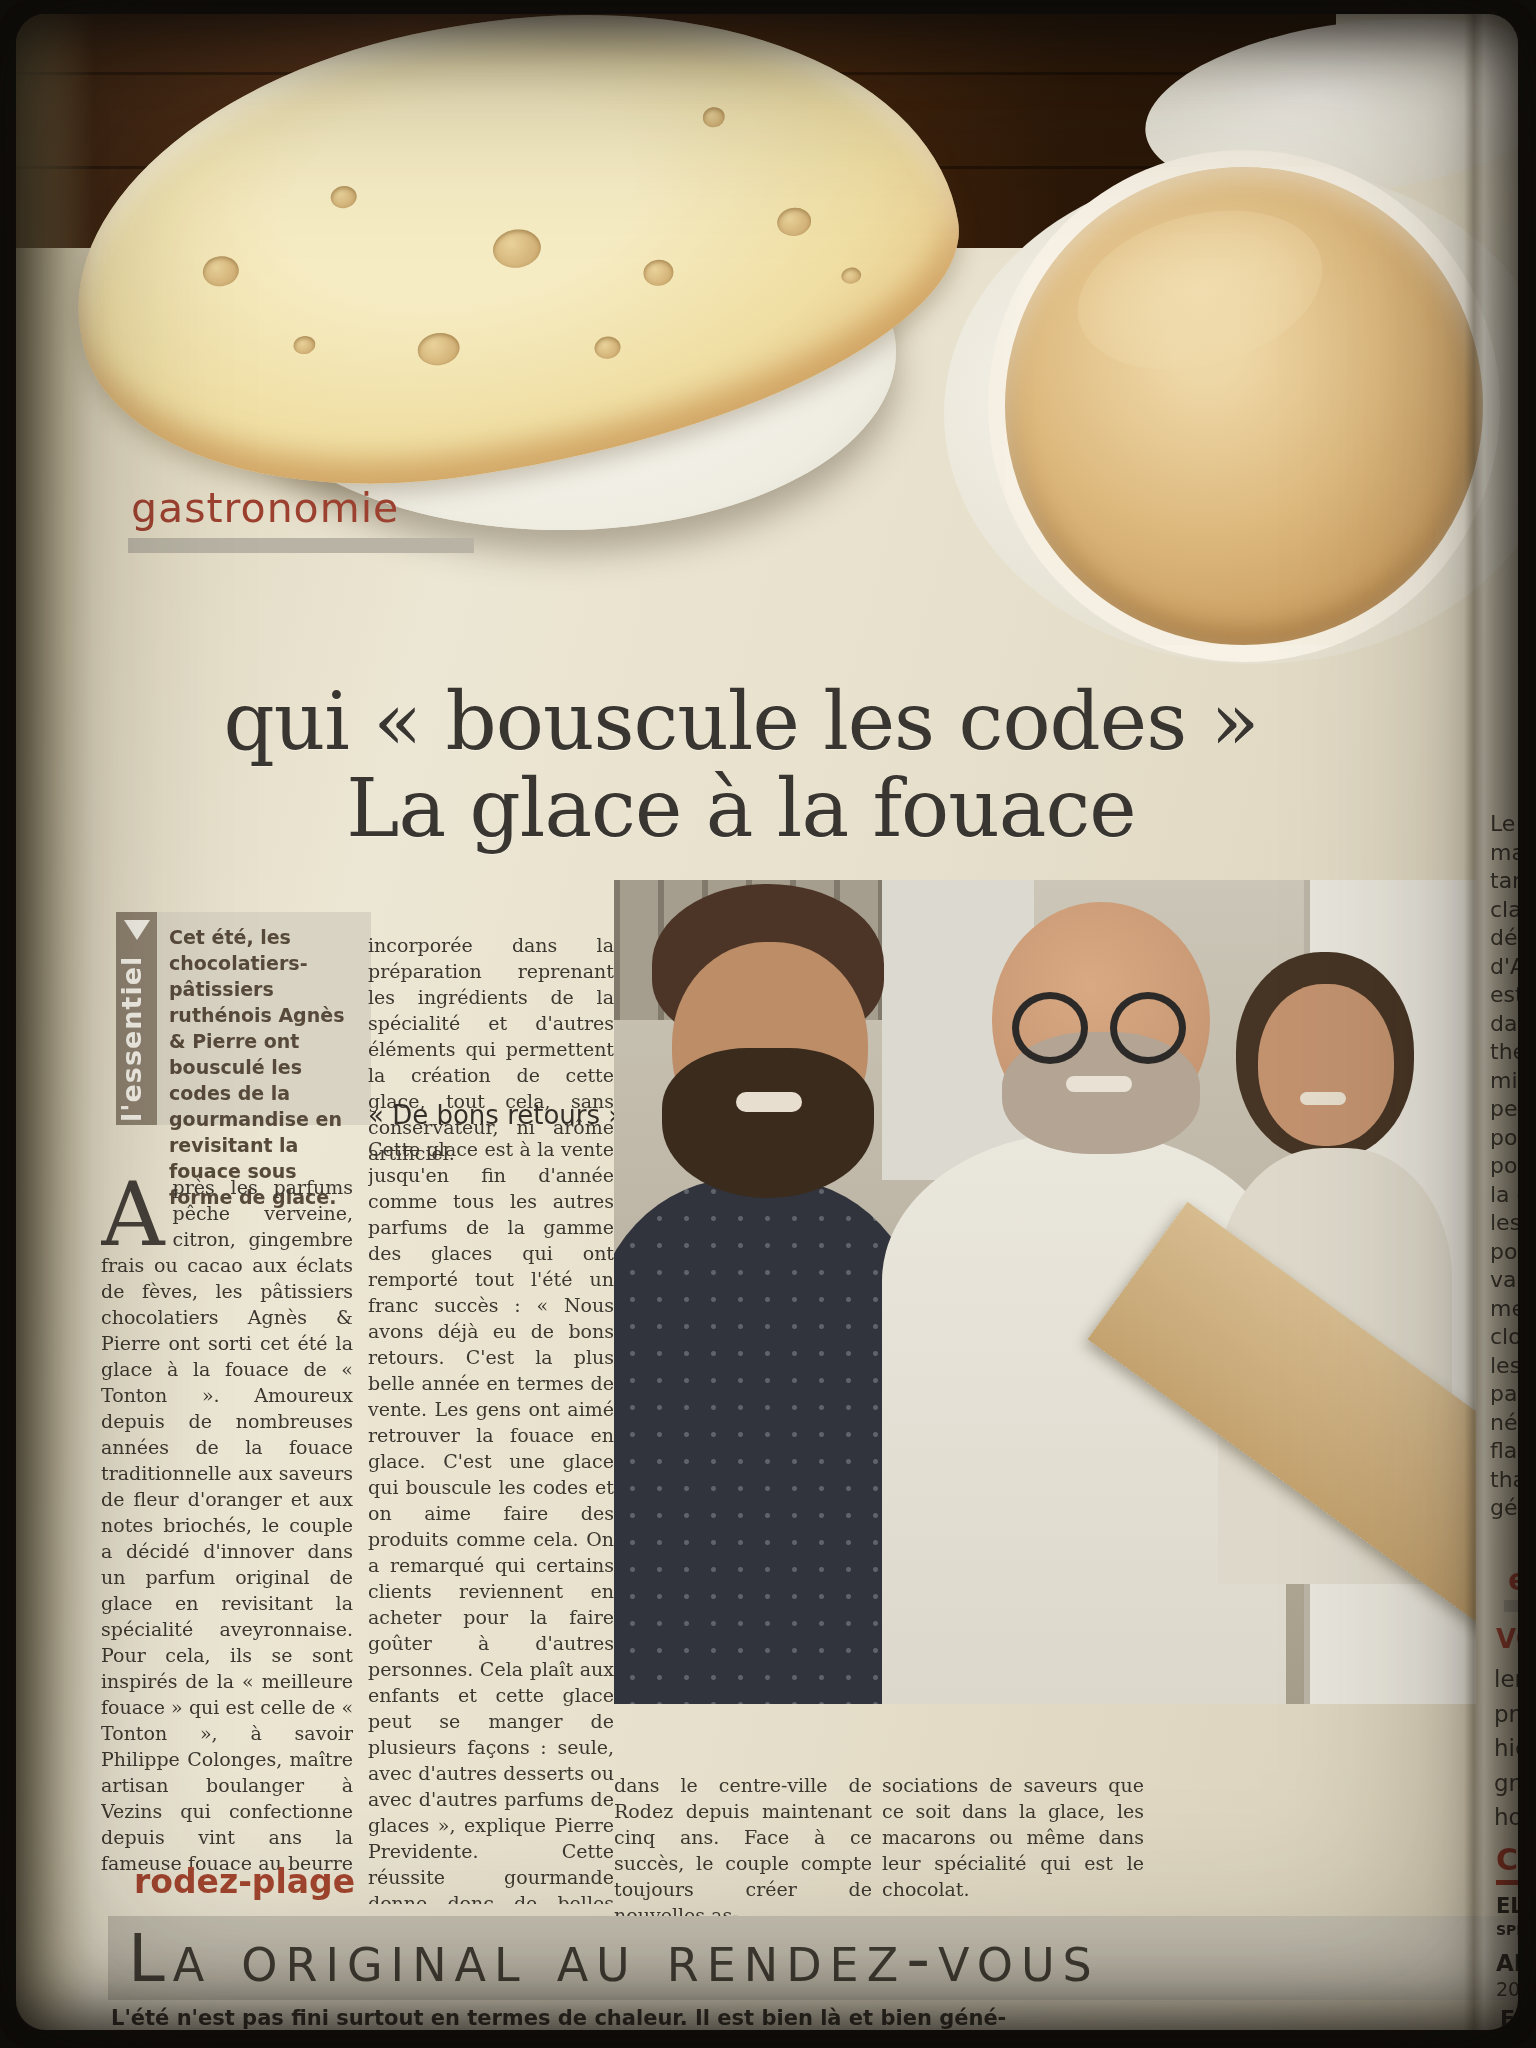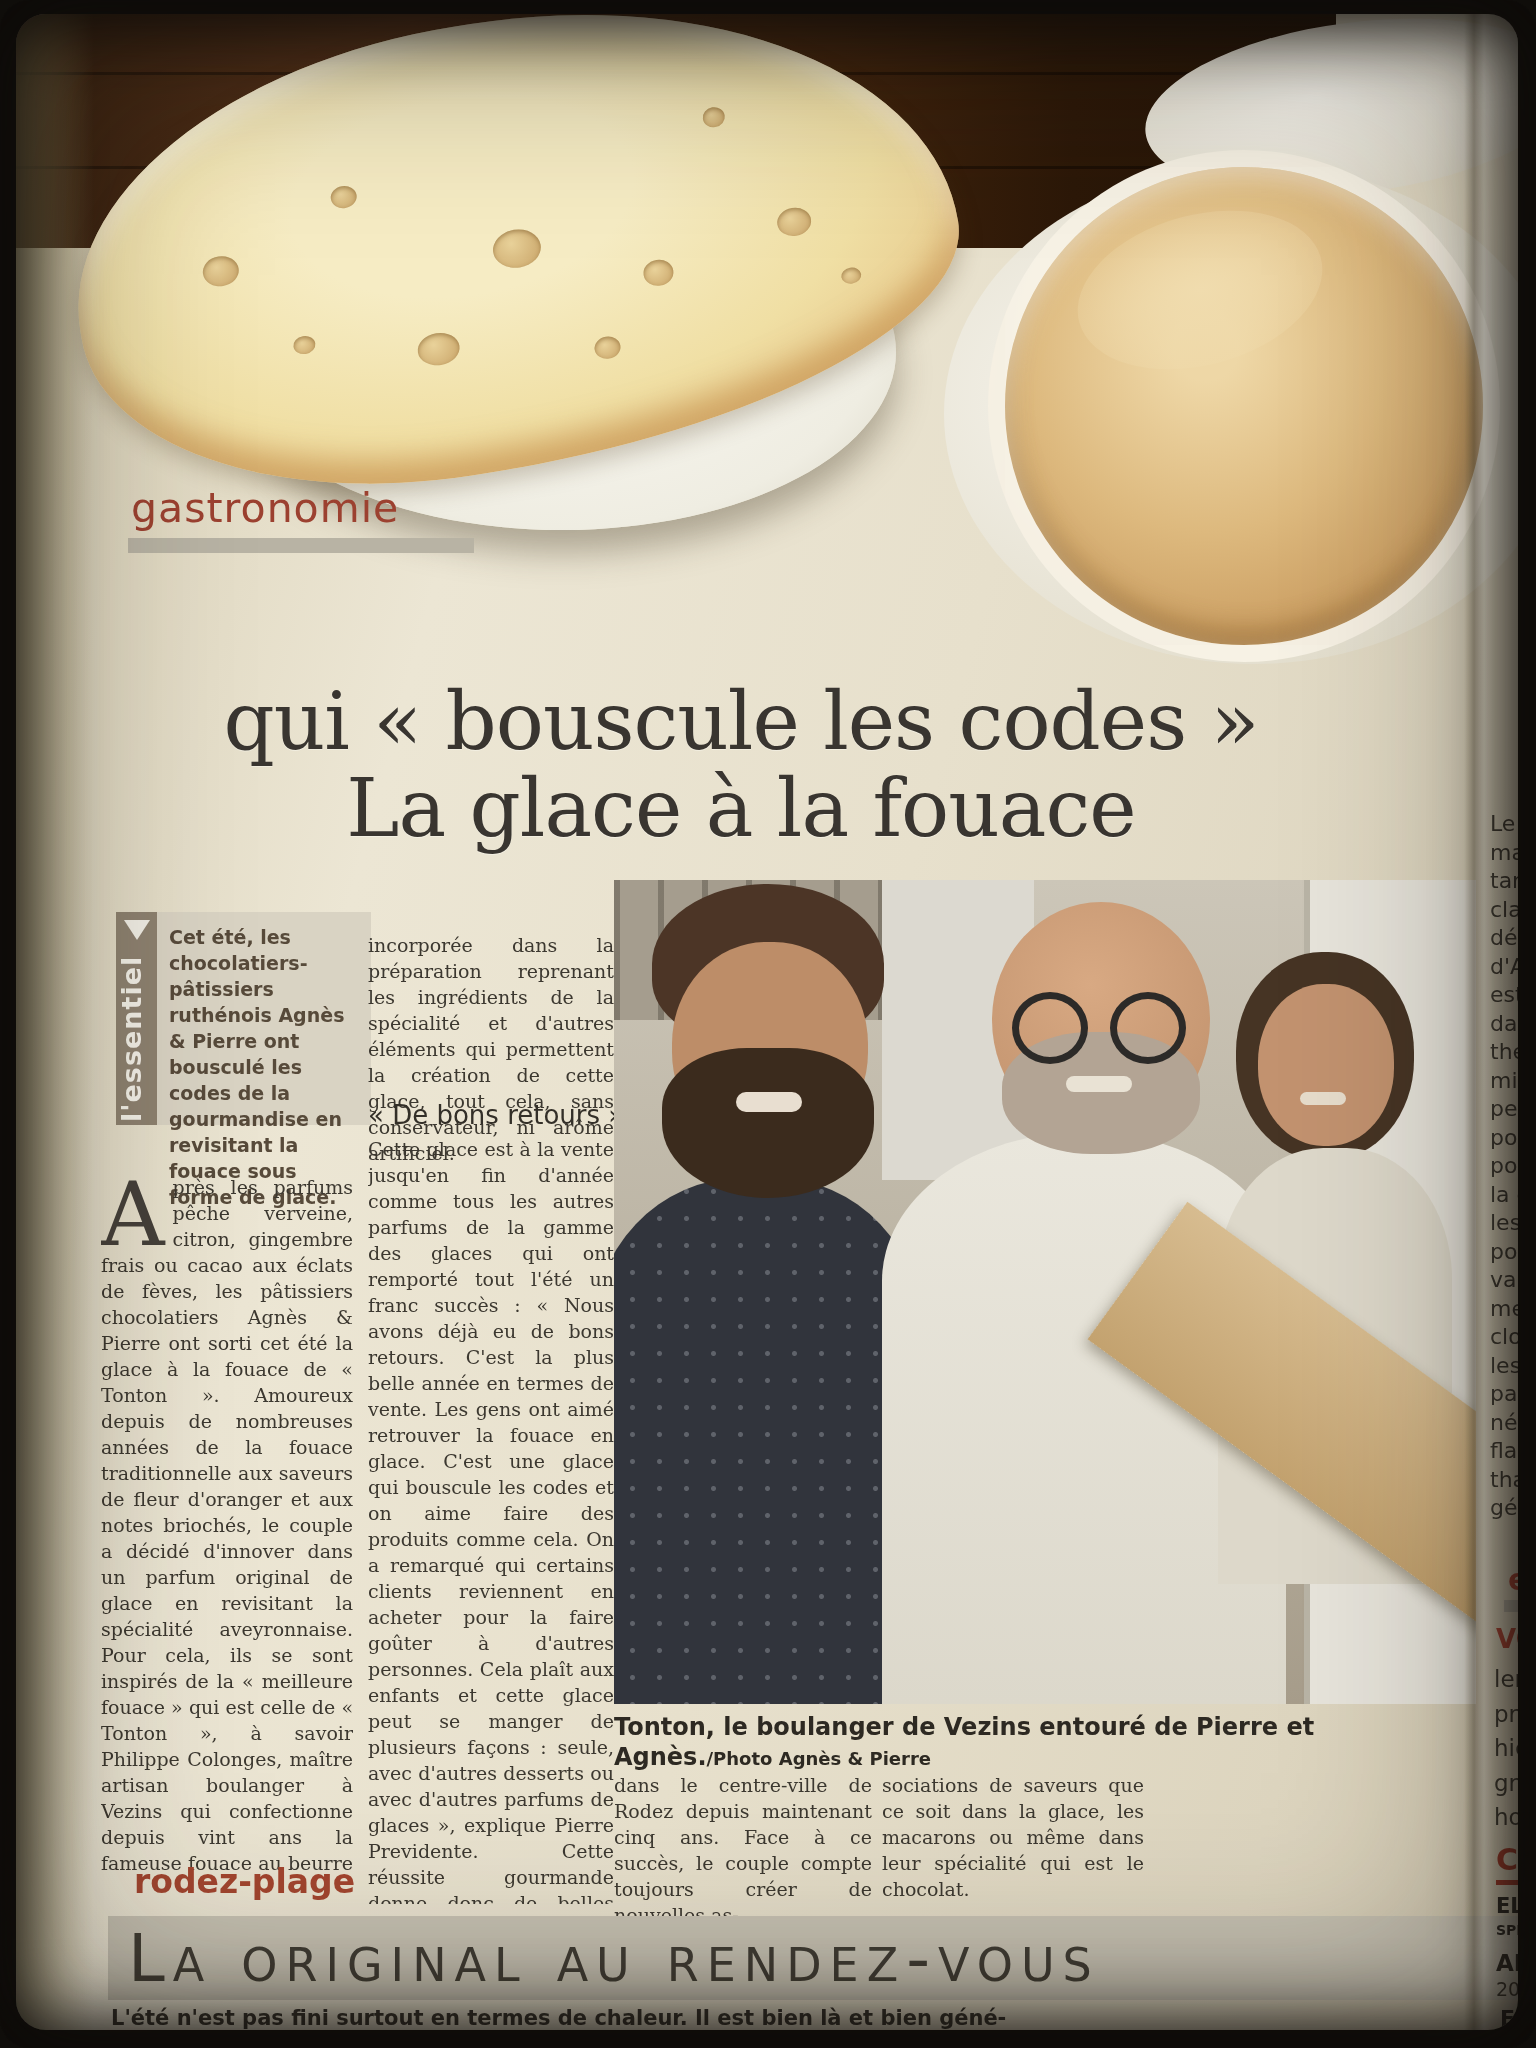--- a/index.html
+++ b/index.html
@@ -177,23 +177,20 @@
       <div class="head-center"></div>
       <div class="beard-center"></div>
       <div class="glass-l"></div>
       <div class="glass-r"></div>
       <div class="smile-center"></div>
       <div class="hair-right"></div>
       <div class="face-right"></div>
       <div class="smile-right"></div>
       <div class="body-right"></div>
       <div class="peel"></div>
-    </div>
-    <div id="caption" class="abs">
-      <span>Tonton, le boulanger de Vezins entouré de Pierre et Agnès.</span><span class="credit">/Photo Agnès &amp; Pierre</span>
     </div>
 
     <div id="col4" class="abs bodycol">sociations de saveurs que ce soit dans la glace, les macarons ou même dans leur spécialité qui est le chocolat.</div>
     <div id="col3" class="abs bodycol">dans le centre-ville de Rodez depuis maintenant cinq ans. Face à ce succès, le couple compte toujours créer de nouvelles as-</div>
 
     <div id="rodez-label" class="abs">rodez-plage</div>
     <div id="band" class="abs"></div>
     <div id="band-headline" class="abs">La original au rendez-vous</div>
     <div id="lede" class="abs">L'été n'est pas fini surtout en termes de chaleur. Il est bien là et bien géné-</div>
 

